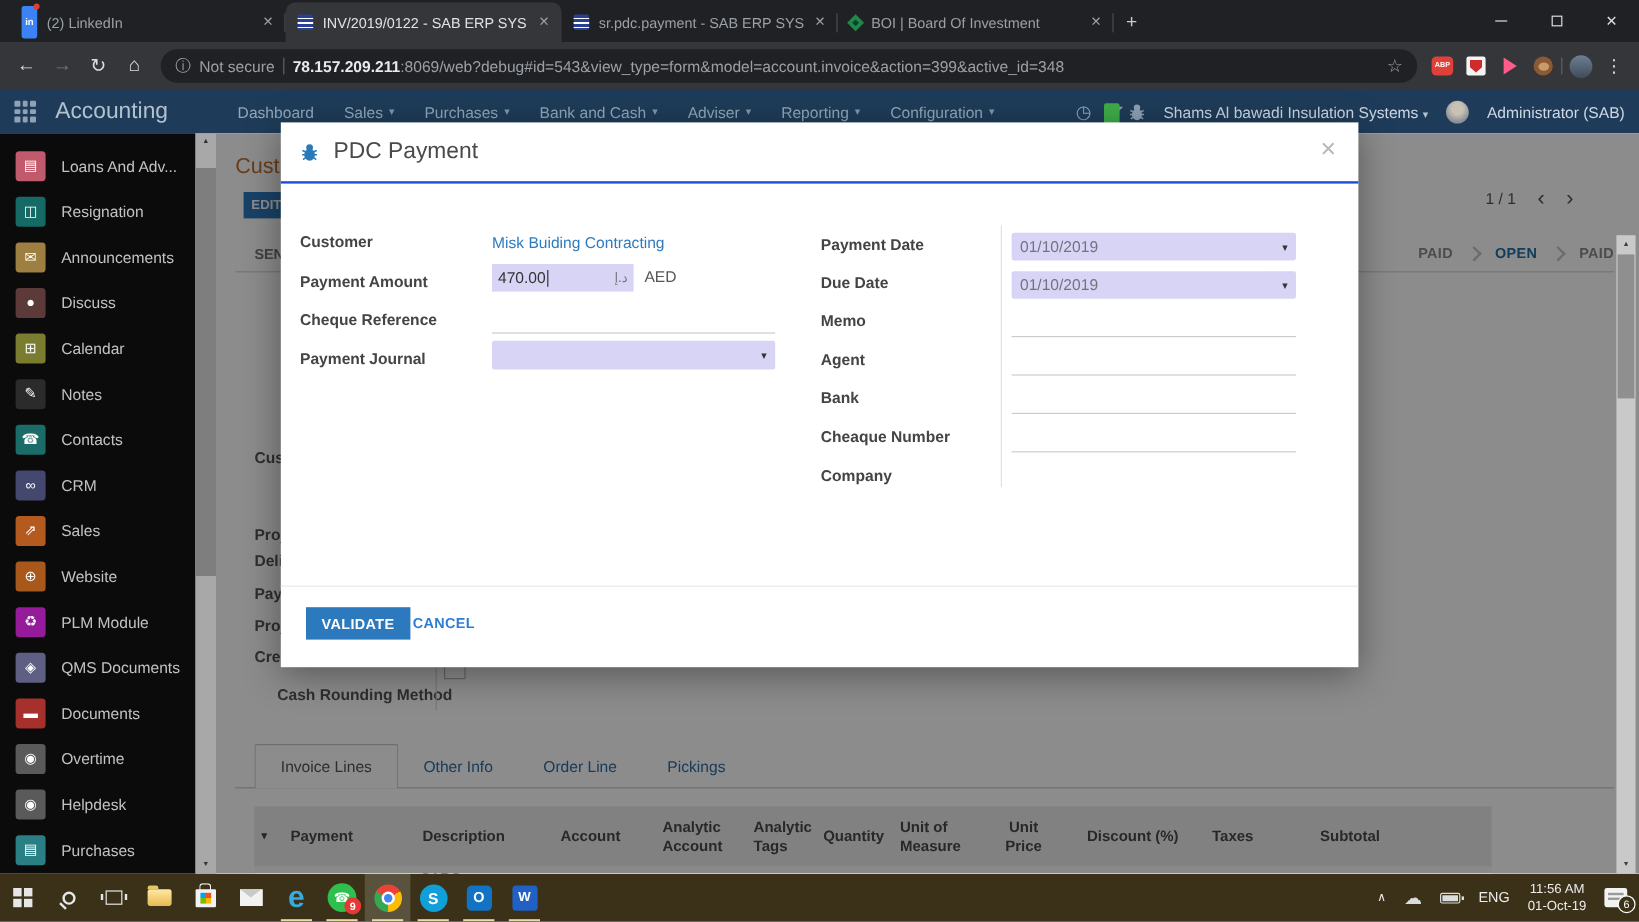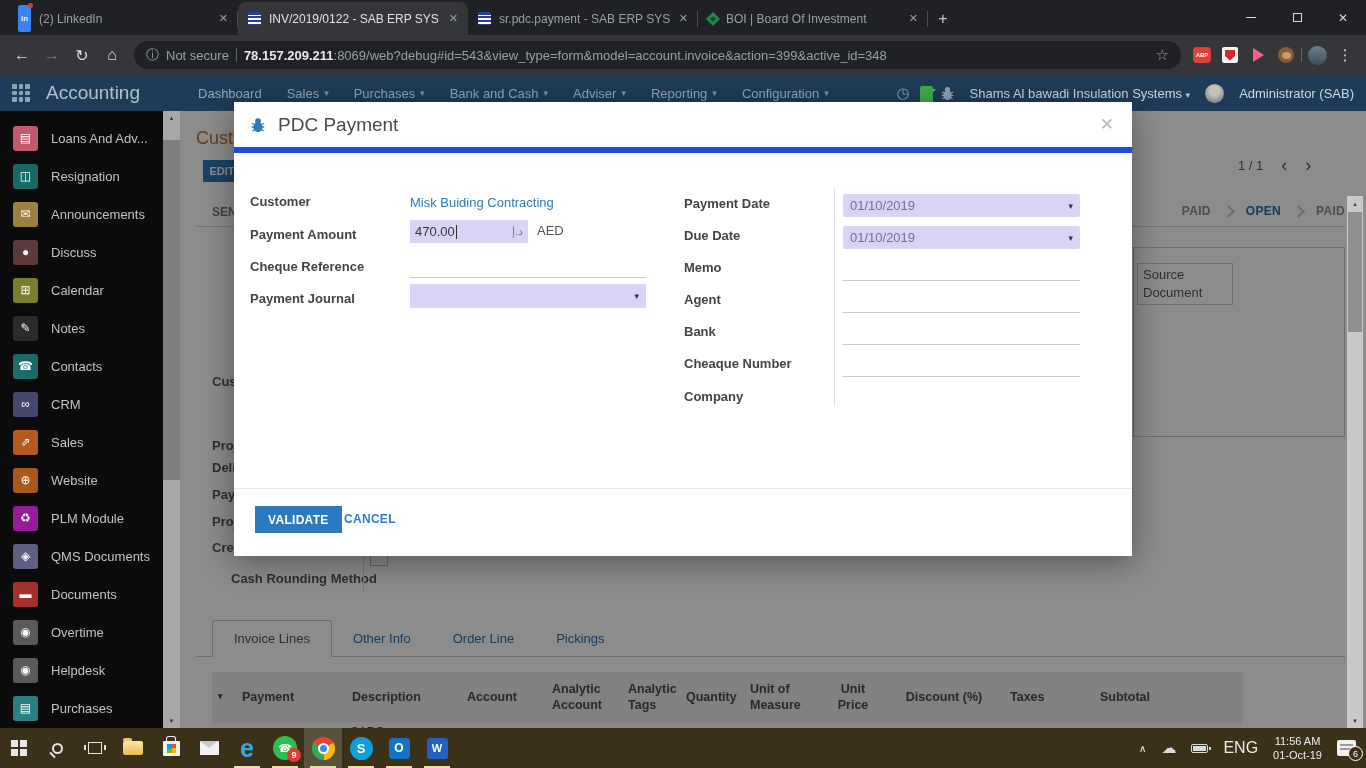--- a/index.html
+++ b/index.html
@@ -109,21 +109,21 @@
              font-size:12px; color:#444; padding-left:138px; line-height:20px;}
   .cscroll { position:absolute; left:1167px; top:85px; width:16px; height:532px; background:#c9c9c9; z-index:6;}
   .cs-arrow { position:absolute; left:0; width:16px; height:15px; display:grid; place-items:center; font-size:6px; color:#3c3c3c;}
   .cs-up{top:0;} .cs-down{bottom:0;}
   .cs-thumb { position:absolute; left:1px; top:16px; width:14px; height:120px; background:#8f8f8f; }
   .overlay { position:absolute; inset:0; background:rgba(0,0,0,.45); z-index:5; }
 
   
   .modal { position:absolute; left:234px; top:102px; width:898px; height:454px; background:#fff; z-index:10;
            box-shadow:0 6px 30px rgba(0,0,0,.4); }
-  .m-head { height:51px; border-bottom:6px solid #1d4ed8; display:flex; align-items:center; padding:0 16px; gap:12px;}
+  .m-head { height:51px; border-bottom:2px solid #1d4ed8; display:flex; align-items:center; padding:0 16px; gap:12px;}
   .m-bug { color:#2a7ab8; display:grid; place-items:center;}
   .m-title { font-size:19px; color:#4a4a4a; }
   .m-close { position:absolute; right:18px; top:12px; font-size:17px; color:#b9b9b9; }
   .m-label { position:absolute; font-size:13px; font-weight:bold; color:#444; white-space:nowrap;}
   .m-link { position:absolute; font-size:13px; color:#2e7bbf; }
   .amt-input { position:absolute; left:176px; top:118px; width:118px; height:23px; background:#d8d4f6;
                display:flex; align-items:center; justify-content:space-between; padding:0 5px; font-size:13px; color:#333;}
   .caret-bar { display:inline-block; width:1px; height:14px; background:#333; margin-left:1px; vertical-align:middle;}
   .dirham { font-size:11px; color:#777; }
   .aed { position:absolute; left:303px; top:121px; font-size:13px; color:#555; }
@@ -165,21 +165,21 @@
   .chromeic i { width:11px; height:11px; border-radius:50%; background:#fff; display:grid; place-items:center;}
   .chromeic i b { width:7px; height:7px; border-radius:50%; background:#4285f4; }
   .skypeic { width:23px; height:23px; border-radius:50%; background:#119fd9; color:#fff; font-weight:bold; font-size:13px; display:grid; place-items:center;}
   .outlic { width:21px; height:21px; border-radius:4px; background:#1273c4; color:#fff; font-weight:bold; font-size:12px; display:grid; place-items:center;}
   .wordic { width:21px; height:21px; border-radius:3px; background:#2160c4; color:#fff; font-weight:bold; font-size:11px; display:grid; place-items:center;}
   .tray { margin-left:auto; display:flex; align-items:center; gap:15px; padding-right:10px; color:#ececec; }
   .tray-chev { font-size:10px; }
   .cloudic { font-size:15px; color:#dcdcdc; }
   .battic { width:17px; height:9px; border:1.5px solid #dcdcdc; border-radius:2px; position:relative; background:#dcdcdc; background-clip:content-box; padding:1px;}
   .battic::after { content:""; position:absolute; right:-4px; top:2px; width:2px; height:3px; background:#dcdcdc;}
-  .lang { font-size:16px; }
+  .lang { font-size:12px; }
   .clockblk { font-size:11px; line-height:1.3; text-align:center; }
   .notif { width:19px; height:16px; background:#f2f2f2; border-radius:2px; position:relative; }
   .notif::before { content:""; position:absolute; left:3px; top:4px; width:13px; height:1.5px; background:#9a9a9a; box-shadow:0 4px 0 #9a9a9a;}
   .notif-badge { position:absolute; right:-7px; bottom:-5px; width:15px; height:15px; border-radius:50%; background:#3a3118;
                  border:1.5px solid #fff; color:#fff; font-size:9px; display:grid; place-items:center;}
 </style>
 </head>
 <body>
 
 <div class="screen">
@@ -404,23 +404,20 @@
         <span class="pg-arrow">‹</span>
         <span class="pg-arrow">›</span>
       </div>
       <div class="statusbar">
         <span class="status">PAID</span>
         <span class="sarrow"></span>
         <span class="status on">OPEN</span>
         <span class="sarrow"></span>
         <span class="status">PAID</span>
       </div>
-      <div class="srcdoc-outer">
-        <div class="srcdoc-cell">Source Document</div>
-      </div>
       <span class="flabel" style="top:263px;">Cus</span>
       <span class="flabel" style="top:327px;">Proj</span>
       <span class="flabel" style="top:349px;">Deli</span>
       <span class="flabel" style="top:376px;">Pay</span>
       <span class="flabel" style="top:403px;">Proj</span>
       <span class="flabel" style="top:429px;">Cre</span>
       <span class="flabel" style="top:460px;margin-left:19px;">Cash Rounding Method</span>
       <span class="mini-vline"></span>
       <span class="mini-box"></span>
       <div class="tabstrip2">

